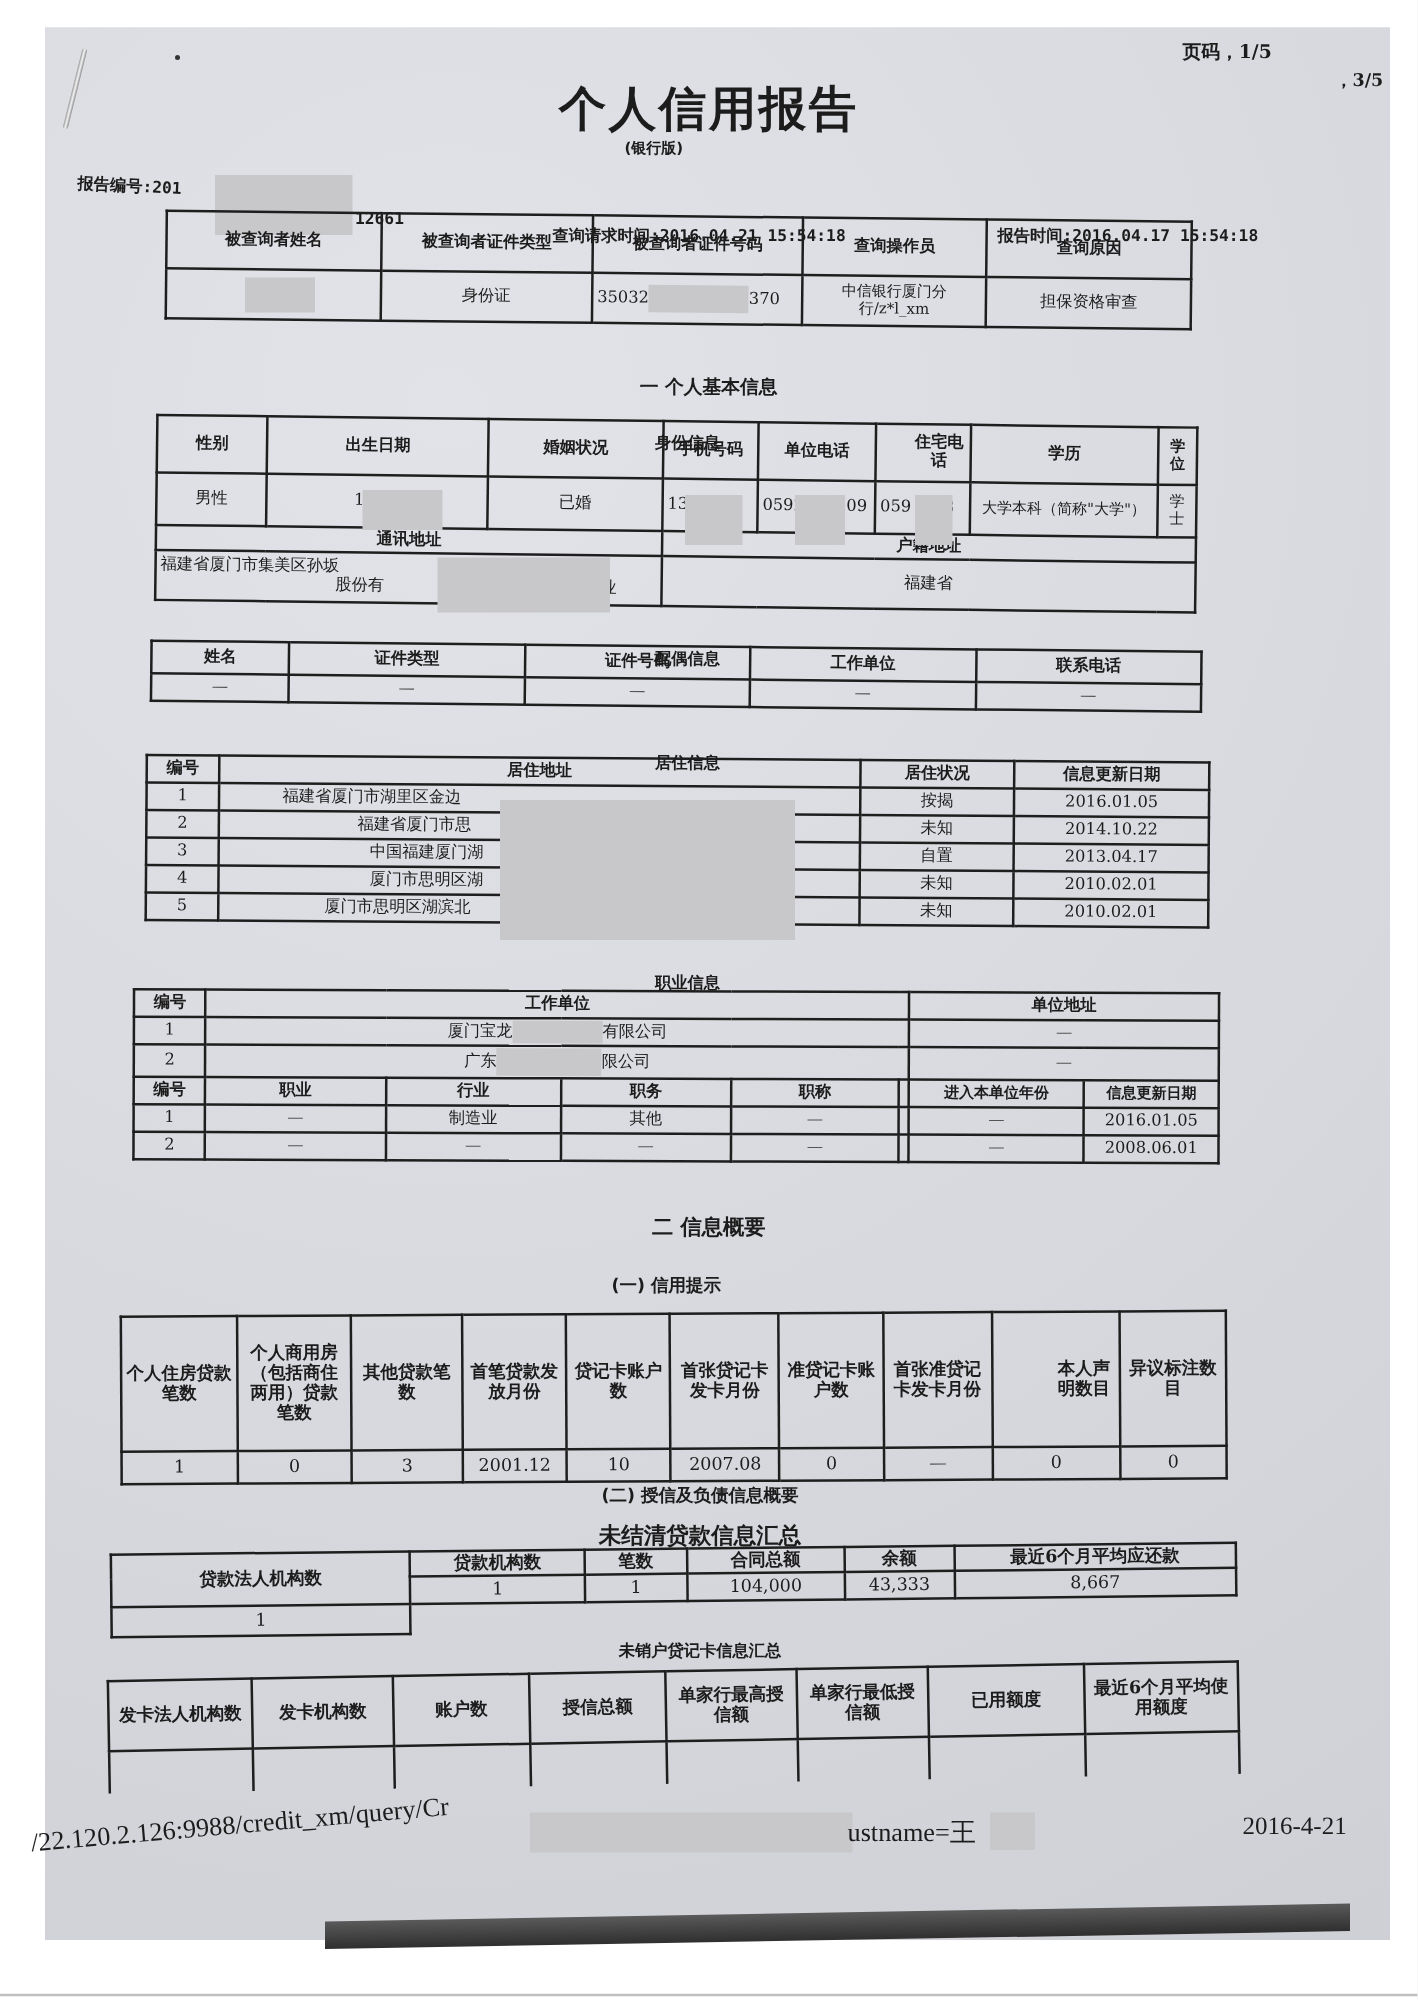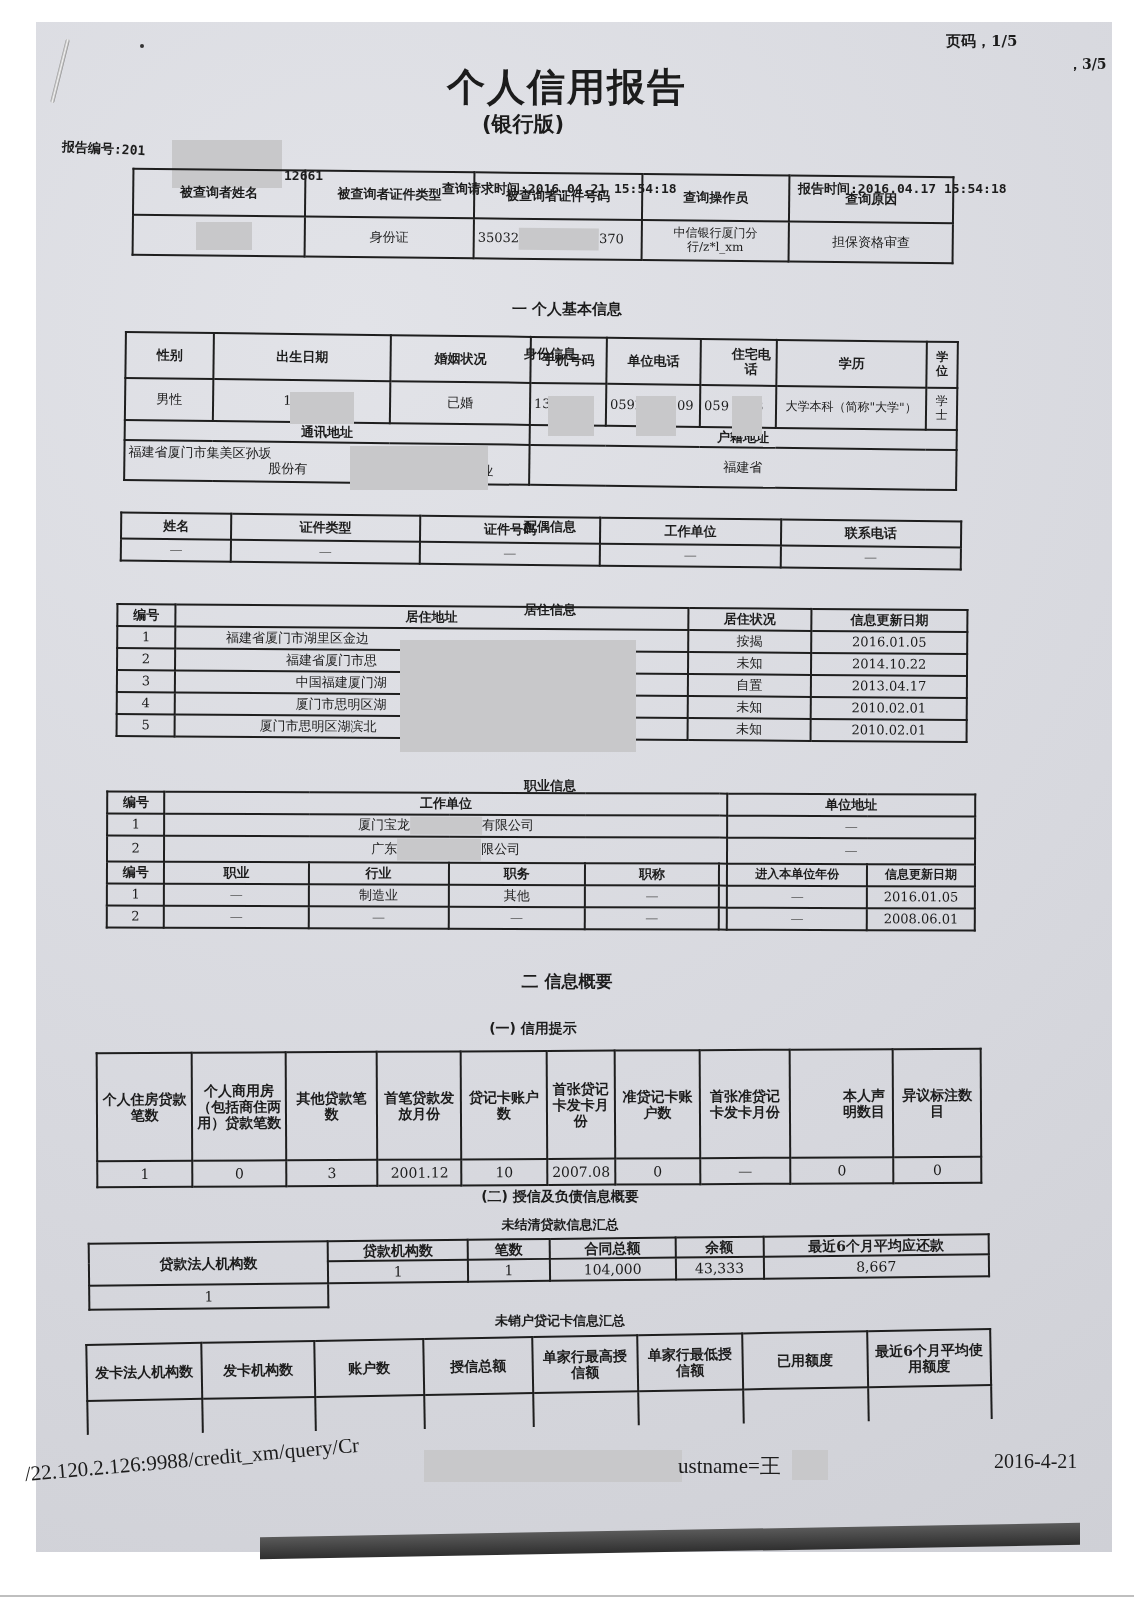--- a/index.html
+++ b/index.html
@@ -25,21 +25,21 @@
     }
     .dot { position: absolute; left: 140px; top: 44px; width: 4px; height: 4px; background: #333; border-radius: 50%; }
 
     .abs { position: absolute; }
     .title {
       left: 0; width: 1134px; top: 62px; text-align: center;
       font-family: "DejaVu Sans", "Liberation Sans", sans-serif; font-weight: bold; font-size: 38px; letter-spacing: 2px;
     }
     .subtitle {
       left: 0; width: 1046px; top: 110px; text-align: center;
-      font-family: "DejaVu Sans", "Liberation Sans", sans-serif; font-size: 21px; font-weight: bold;
+      font-family: "DejaVu Sans", "Liberation Sans", sans-serif; font-size: 12px; font-weight: bold;
     }
     .pagenum { left: 946px; top: 32px; font-size: 15px; font-weight: bold; }
     .pagenum2 { left: 1068px; top: 56px; font-size: 14px; font-weight: bold; }
 
     .meta { font-size: 13px; font-weight: bold; font-family: "DejaVu Sans Mono", "Liberation Mono", monospace; }
     .redact { position: absolute; background: #c8c8ca; }
 
     table.doc { border-collapse: collapse; position: absolute; font-size: 13px; }
     table.doc td, table.doc th {
       border: 2px solid #1e1e1e; text-align: center; vertical-align: middle;
@@ -264,21 +264,21 @@
 <div class="sub-caption" style="left:423px; top:1020px; width:220px;">(一) 信用提示</div>
 
 <table class="doc" style="left:96px; top:1050px; width:886px; transform:rotate(-0.3deg); font-size:14px;">
   <tbody>
       <tr>
     <th style="width:96px; height:108px;">个人住房贷款笔数</th>
     <th style="width:94px;">个人商用房（包括商住两用）贷款笔数</th>
     <th style="width:92px;">其他贷款笔数</th>
     <th style="width:84px;">首笔贷款发放月份</th>
     <th style="width:86px;">贷记卡账户数</th>
-    <th style="width:68px;">首张贷记卡发卡月份</th>
+    <th style="width:88px;">首张贷记卡发卡月份</th>
     <th style="width:86px;border-radius:25px;">准贷记卡账户数</th>
     <th style="width:90px;">首张准贷记卡发卡月份</th>
     <th style="width:104px;padding-left:48px;">本人声明数目</th>
     <th style="width:88px;">异议标注数目</th>
   </tr>
   <tr>
     <td style="height:26px;">1</td>
     <td>0</td>
     <td>3</td>
     <td>2001.12</td>
@@ -286,21 +286,21 @@
     <td>2007.08</td>
     <td>0</td>
     <td class="dash">—</td>
     <td>0</td>
     <td>0</td>
   </tr>
 </tbody>
   </table>
 
 <div class="sub-caption" style="left:420px; top:1188px; width:280px;">(二) 授信及负债信息概要</div>
-<div class="sub-caption" style="left:440px; top:1216px; width:240px; font-size:13px;">未结清贷款信息汇总</div>
+<div class="sub-caption" style="left:440px; top:1216px; width:240px; font-size:18px;">未结清贷款信息汇总</div>
 
 <table class="doc" style="left:88px; top:1238px; width:902px; transform:rotate(-0.6deg); font-size:14px;">
   <tbody>
       <tr>
     <th style="width:240px; height:24px;" rowspan="2">贷款法人机构数</th>
     <th style="width:140px;">贷款机构数</th>
     <th style="width:82px;">笔数</th>
     <th style="width:126px;">合同总额</th>
     <th style="width:88px;">余额</th>
     <th style="width:226px;">最近6个月平均应还款</th>

